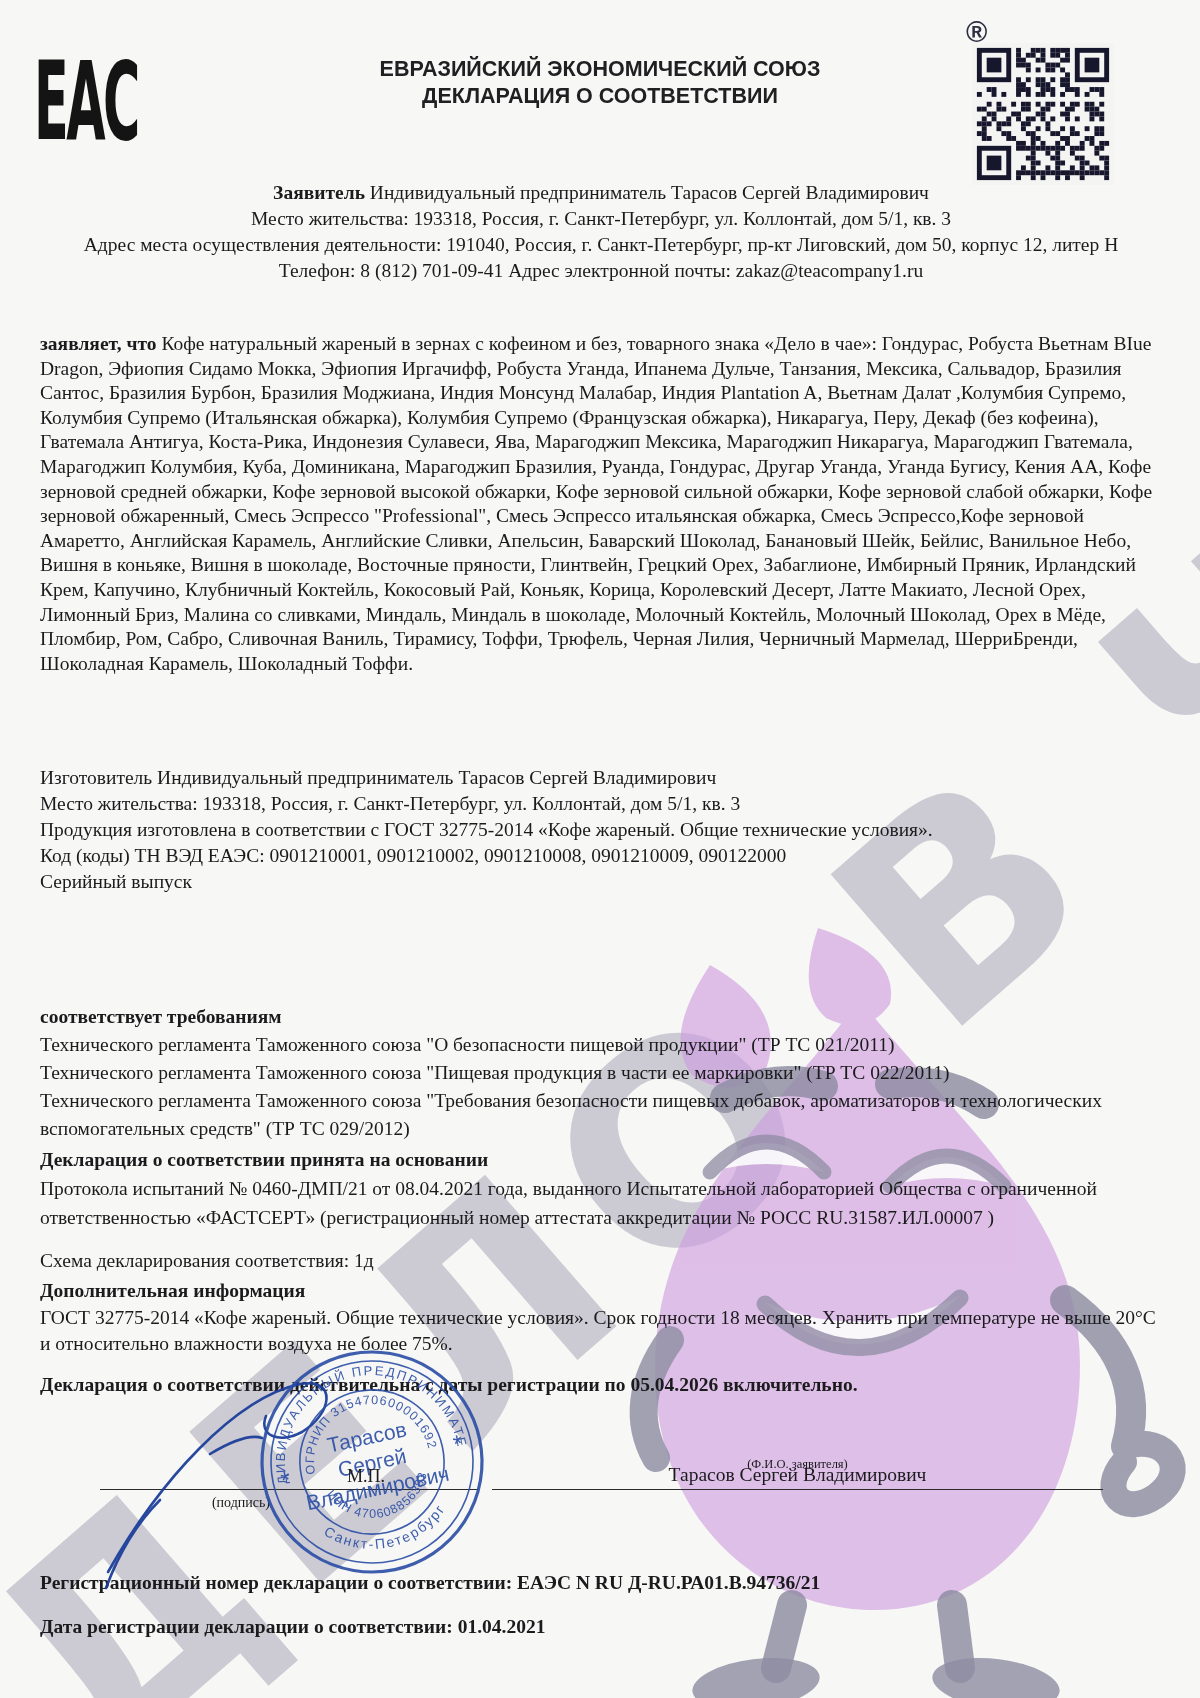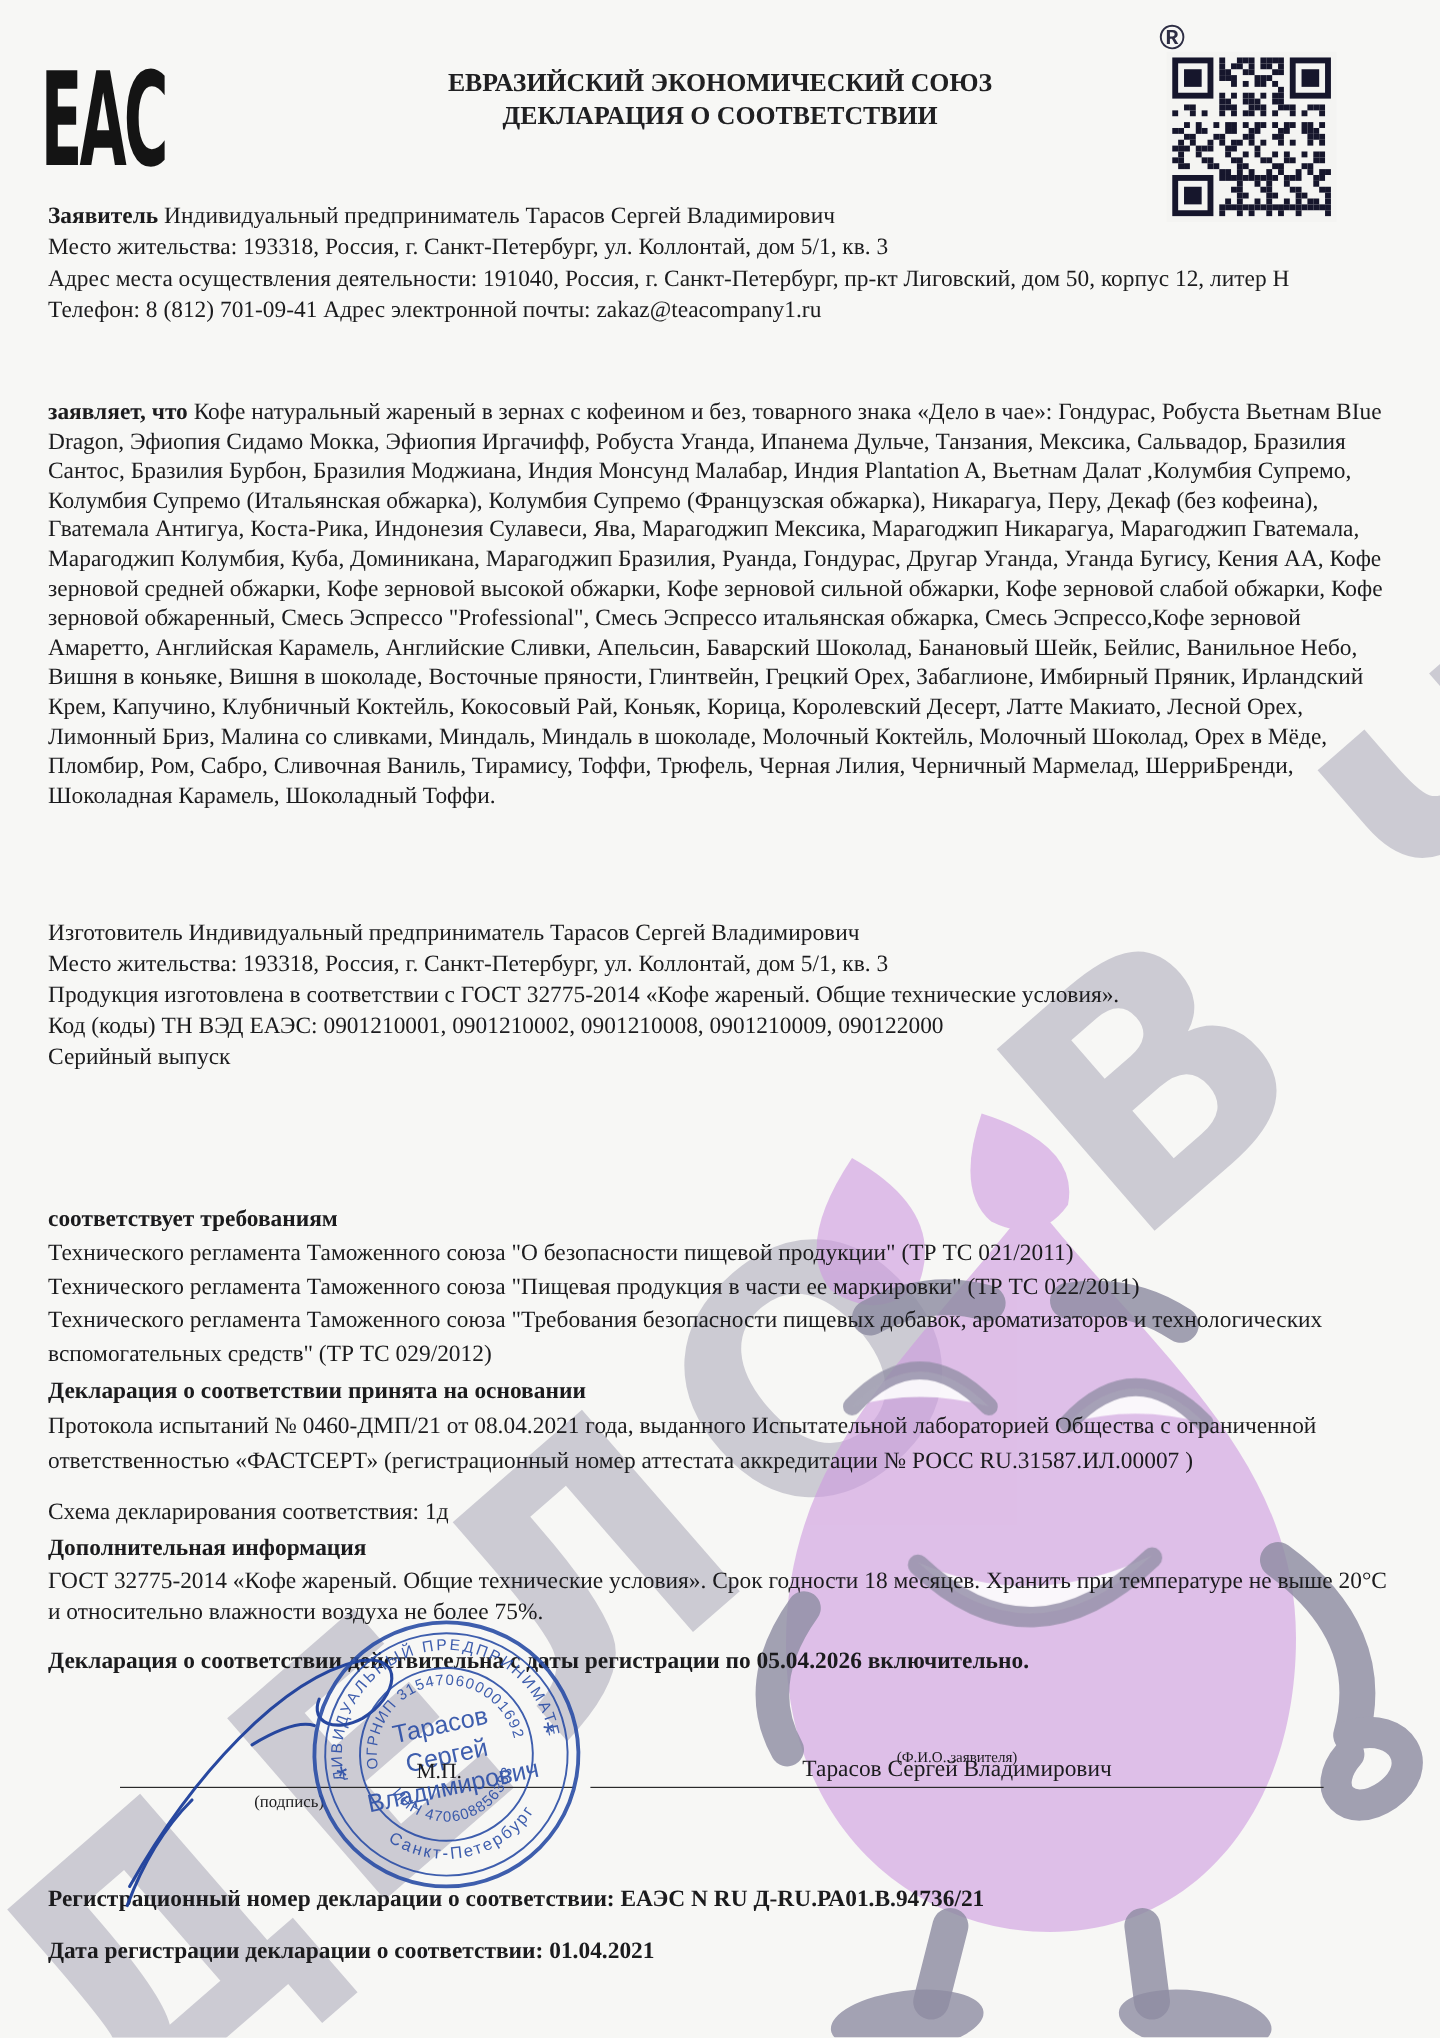--- a/index.html
+++ b/index.html
@@ -1,37 +1,37 @@
 <!DOCTYPE html>
 <html><head>
 <meta charset="utf-8">
 <style>
   html,body{margin:0;padding:0;}
   body{width:1200px;height:1698px;position:relative;overflow:hidden;
        background:#f7f7f5;font-family:"Liberation Serif",serif;color:#1b1b1d;}
   .abs{position:absolute;}
-  .sans{font-family:Liberation Serif, serif;}
+  .sans{font-family:Liberation Sans, sans-serif;}
   .b{font-weight:bold;}
   
   #wm-text{left:-70px;top:1585px;transform:rotate(-41deg);transform-origin:0 0;
     font-family:"DejaVu Sans",sans-serif;font-weight:bold;font-size:275px;
     letter-spacing:26px;white-space:nowrap;color:rgba(140,138,160,0.40);z-index:0;}
   #mascot{left:560px;top:870px;z-index:0;}
   
   #eac-logo{left:34px;top:48px;font-family:"DejaVu Sans",sans-serif;font-weight:bold;
     font-size:82px;line-height:82px;letter-spacing:-4px;color:#141414;
     transform:scale(0.62,1.32);transform-origin:top left;z-index:1;}
   #title{left:160px;top:56px;width:880px;text-align:center;font-size:21.5px;
     line-height:27px;font-weight:bold;color:#202022;z-index:1;}
   #reg-mark-small{left:966px;top:16px;font-size:29px;font-weight:bold;color:#2e2e44;z-index:1;
     font-family:"Liberation Sans",sans-serif;}
   #qr{left:972px;top:43px;z-index:1;}
   
   .block{left:40px;width:1122px;font-size:19.5px;z-index:1;}
-  #applicant{top:168px;line-height:26px;}
+  #applicant{top:180px;line-height:26px;text-align:center;}
   #product{top:332px;line-height:24.6px;}
   #manufacturer{top:765px;line-height:26px;}
   #requirements{top:1003px;line-height:28px;}
   #basis-head{top:1146px;line-height:28px;}
   #basis-text{top:1174px;line-height:29px;}
   #scheme{top:1248px;line-height:26px;}
   #addinfo-head{top:1278px;line-height:26px;}
   #addinfo-text{top:1305px;line-height:26px;}
   #validity{top:1372px;line-height:26px;}
   

